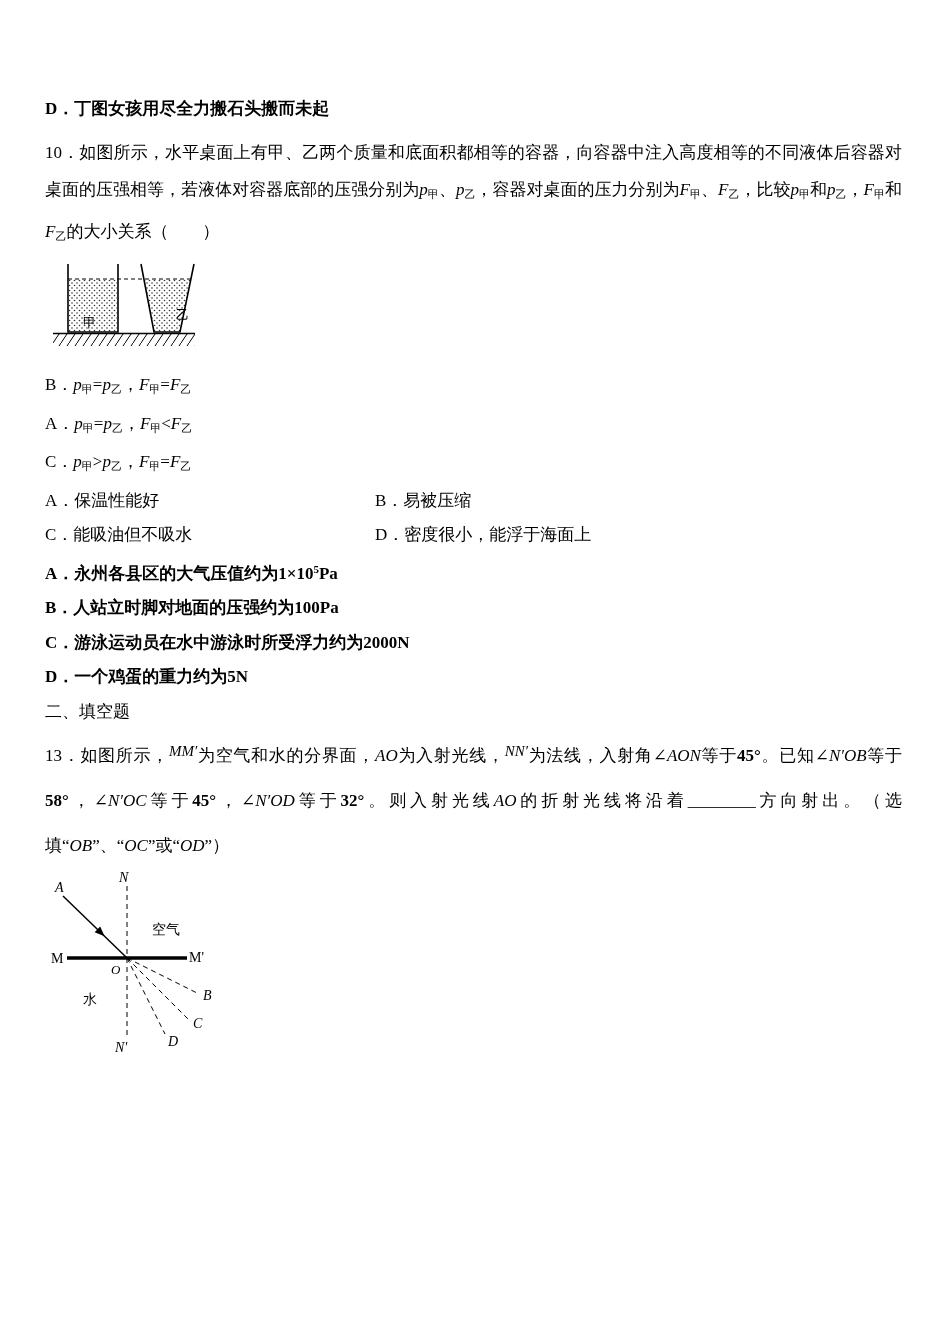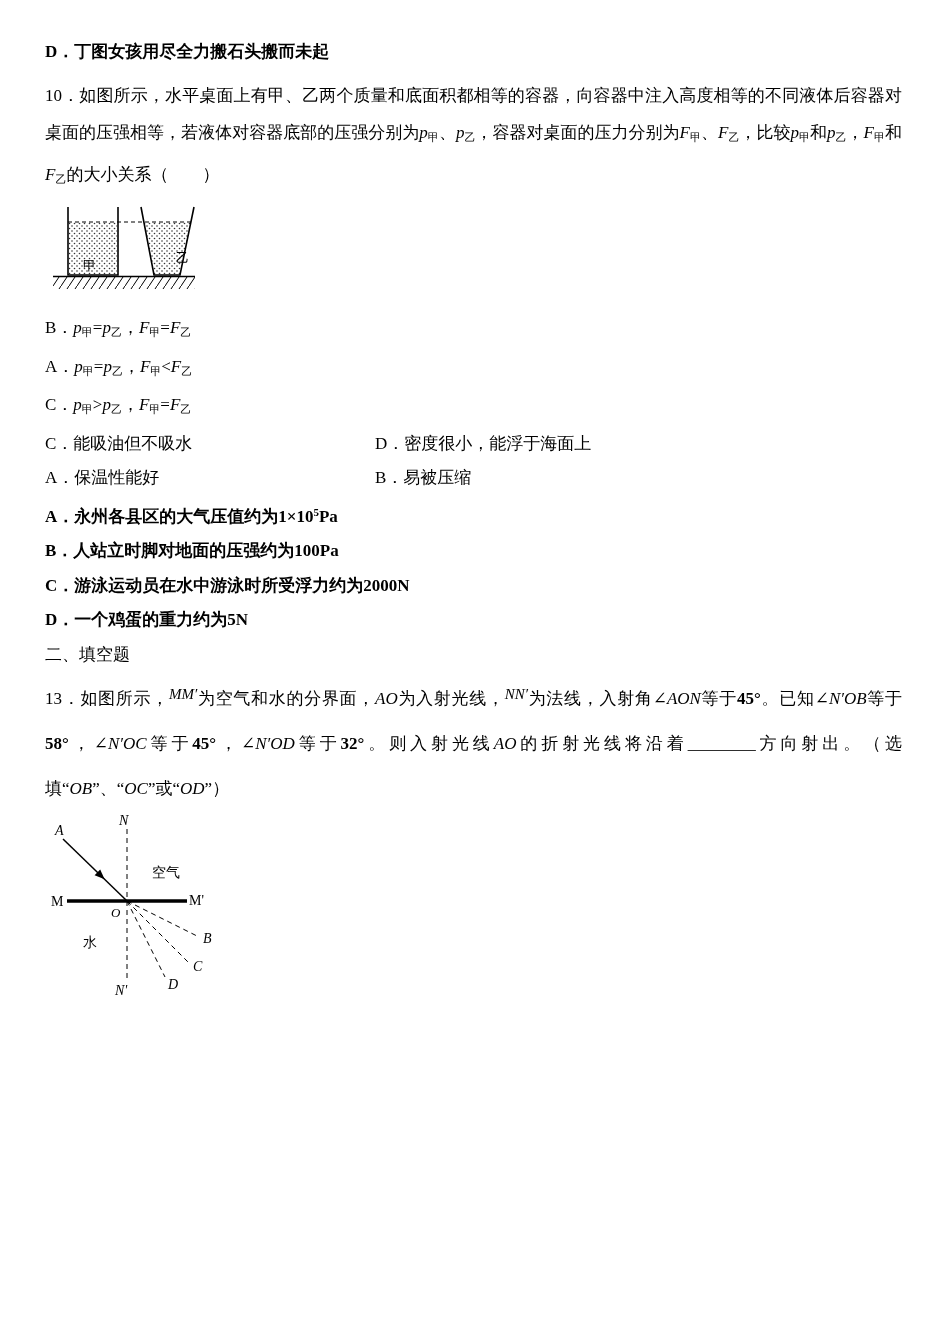--- a/index.html
+++ b/index.html
@@ -1,18 +1,18 @@
 <!DOCTYPE html>
 <html><head>
 <meta charset="utf-8">
 <style>
   *{box-sizing:border-box;margin:0;padding:0}
   html,body{width:950px;background:#ffffff}
   body{height:1344px;color:#000;font-family:"Liberation Serif","DejaVu Serif",serif;font-size:17px;overflow:hidden}
-  .page{padding:40px 48px 0 45px}
+  .page{padding:97px 48px 0 45px}
   .line{line-height:24px;margin-bottom:13px}
   .para{line-height:37px;text-align:justify}
   .opt{line-height:33.5px}
   .optrow{display:flex;line-height:34px}
   .optcell{width:330px}
   .stem12{line-height:34px}
   .opt12{line-height:34.5px;font-weight:bold}
   .section{line-height:34px}
   .para13{line-height:45px;text-align:justify}
   .bold{font-weight:bold}
@@ -57,26 +57,26 @@
       <rect x="0" y="75" width="142" height="12" fill="url(#hatch)"></rect>
     </svg>
   </div>
 
   <div class="opt"><span>B．</span><span class="i">p</span><span class="sub">甲</span><span>=</span><span class="i">p</span><span class="sub">乙</span><span>，</span><span class="i">F</span><span class="sub">甲</span><span>=</span><span class="i">F</span><span class="sub">乙</span></div>
   <div class="opt"><span>A．</span><span class="i">p</span><span class="sub">甲</span><span>=</span><span class="i">p</span><span class="sub">乙</span><span>，</span><span class="i">F</span><span class="sub">甲</span><span>&lt;</span><span class="i">F</span><span class="sub">乙</span></div>
   <div class="opt"><span>C．</span><span class="i">p</span><span class="sub">甲</span><span>&gt;</span><span class="i">p</span><span class="sub">乙</span><span>，</span><span class="i">F</span><span class="sub">甲</span><span>=</span><span class="i">F</span><span class="sub">乙</span></div>
 
 
   <div class="optrow">
+    <span class="optcell">A．保温性能好</span>
+    <span class="optcell">B．易被压缩</span>
+  </div>
+  <div class="optrow">
     <span class="optcell">C．能吸油但不吸水</span>
     <span class="optcell">D．密度很小，能浮于海面上</span>
-  </div>
-  <div class="optrow">
-    <span class="optcell">A．保温性能好</span>
-    <span class="optcell">B．易被压缩</span>
   </div>
 
   <div class="opt12"><span>A．永州各县区的大气压值约为1×10</span><span class="sup">5</span><span>Pa</span></div>
   <div class="opt12"><span>B．人站立时脚对地面的压强约为100Pa</span></div>
   <div class="opt12"><span>C．游泳运动员在水中游泳时所受浮力约为2000N</span></div>
   <div class="opt12"><span>D．一个鸡蛋的重力约为5N</span></div>
 
   <div class="section">二、填空题</div>
 
   <div class="para13"><span>13．如图所示，</span><span class="f">MM′</span><span>为空气和水的分界面，</span><span class="i">AO</span><span>为入射光线，</span><span class="f">NN′</span><span>为法线，入射角</span><span>∠</span><span class="i">AON</span><span>等于</span><span class="b">45°</span><span>。已知</span><span>∠</span><span class="i">N′OB</span><span>等于</span><span class="b">58°</span><span>，</span><span>∠</span><span class="i">N′OC</span><span>等于</span><span class="b">45°</span><span>，</span><span>∠</span><span class="i">N′OD</span><span>等于</span><span class="b">32°</span><span>。则入射光线</span><span class="i">AO</span><span>的折射光线将沿着</span><span>________</span><span>方向射出。（选填</span><span>“</span><span class="bi">OB</span><span>”、“</span><span class="bi">OC</span><span>”</span><span>或</span><span>“</span><span class="bi">OD</span><span>”）</span></div>

